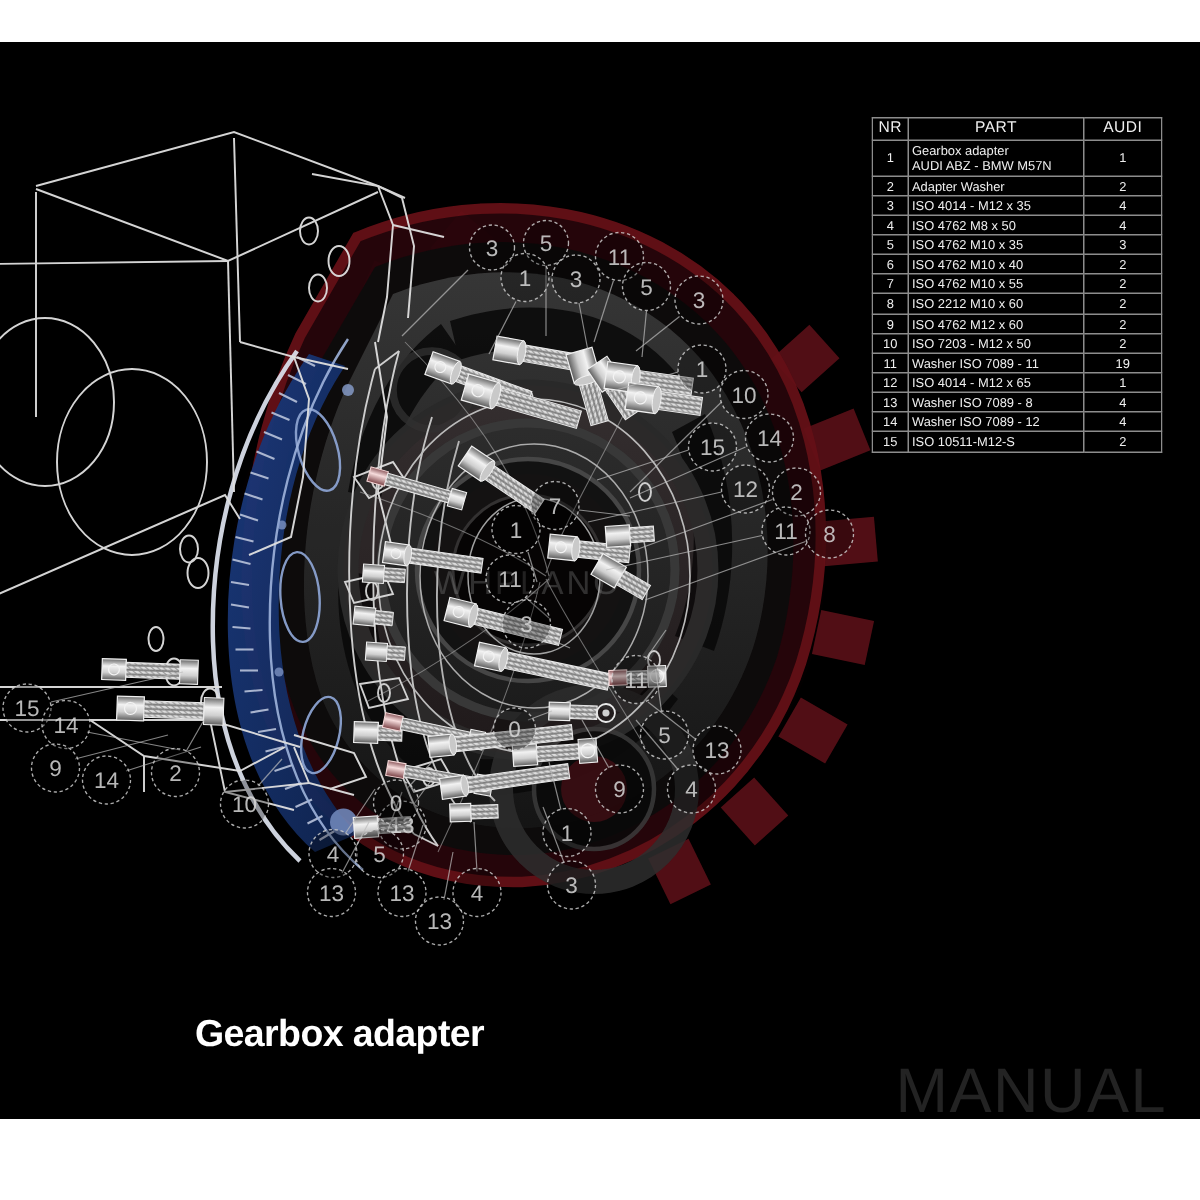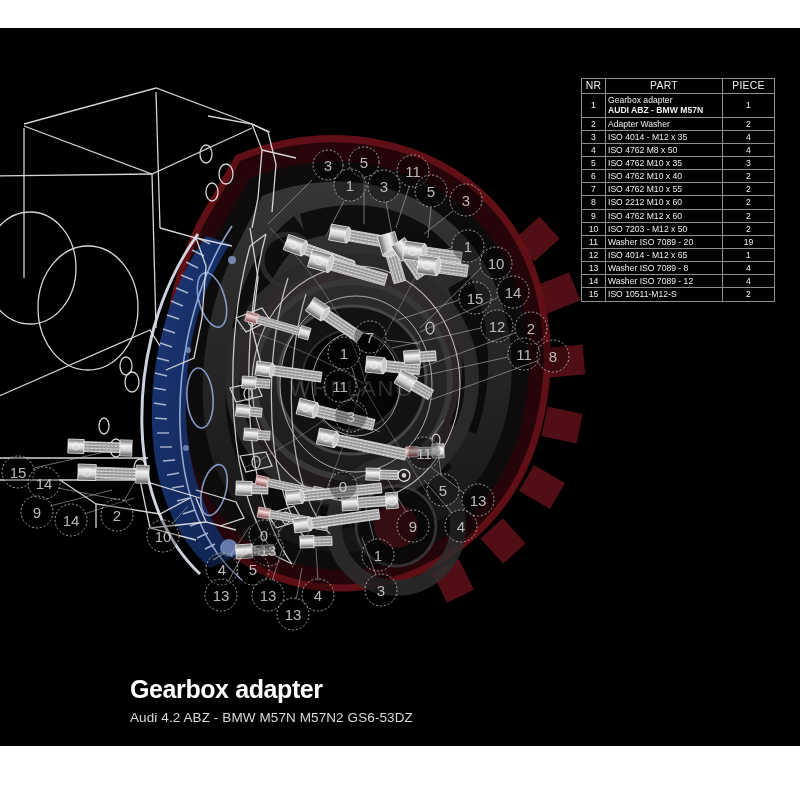--- a/index.html
+++ b/index.html
@@ -60,21 +60,21 @@
     font-size: 10.4px;
     text-align: center;
     letter-spacing: 0.3px;
   }
   col.c-nr    { width: 24px; }
   col.c-part  { width: 117px; }
   col.c-piece { width: 52px; }
   td.nr    { text-align: center; font-size: 9px; }
   td.part  { text-align: left; padding-left: 3px; font-size: 8.6px; }
   td.piece { text-align: center; font-size: 9px; }
-  .part-l2 { display: block; font-weight: bold; }
+  .part-l2 { display: block; }
 
   
   #caption {
     position: absolute;
     left: 130px;
     top: 648px;
     width: 440px;
   }
   #caption-title {
     color: #ffffff;
@@ -713,21 +713,21 @@
       <table class="parts">
         <colgroup>
           <col class="c-nr">
             <col class="c-part">
             <col class="c-piece">
         </colgroup>
         <thead>
           <tr>
             <th>NR</th>
             <th>PART</th>
-            <th>PIECE</th>
+            <th>AUDI</th>
           </tr>
         </thead>
         <tbody id="parts-tbody">
             <tr>
               <td class="nr">1</td>
               <td class="part"><span>Gearbox adapter</span><span class="part-l2">AUDI ABZ - BMW M57N</span></td>
               <td class="piece">1</td>
             </tr>
             <tr>
               <td class="nr">2</td>
@@ -769,21 +769,21 @@
               <td class="part"><span>ISO 4762 M12 x 60</span></td>
               <td class="piece">2</td>
             </tr>
             <tr>
               <td class="nr">10</td>
               <td class="part"><span>ISO 7203 - M12 x 50</span></td>
               <td class="piece">2</td>
             </tr>
             <tr>
               <td class="nr">11</td>
-              <td class="part"><span>Washer ISO 7089 - 20</span></td>
+              <td class="part"><span>Washer ISO 7089 - 11</span></td>
               <td class="piece">19</td>
             </tr>
             <tr>
               <td class="nr">12</td>
               <td class="part"><span>ISO 4014 - M12 x 65</span></td>
               <td class="piece">1</td>
             </tr>
             <tr>
               <td class="nr">13</td>
               <td class="part"><span>Washer ISO 7089 - 8</span></td>
@@ -798,18 +798,18 @@
               <td class="nr">15</td>
               <td class="part"><span>ISO 10511-M12-S</span></td>
               <td class="piece">2</td>
             </tr>
           </tbody>
       </table>
     </div>
 
     <div id="caption">
       <div id="caption-title">Gearbox adapter</div>
-      <div id="caption-sub">Audi 4.2 ABZ - BMW M57N M57N2 GS6-53DZ</div>
     </div>
 
+    <div id="manual-watermark">MANUAL</div>
 
   </div>
 </div>
 
 </body></html>

